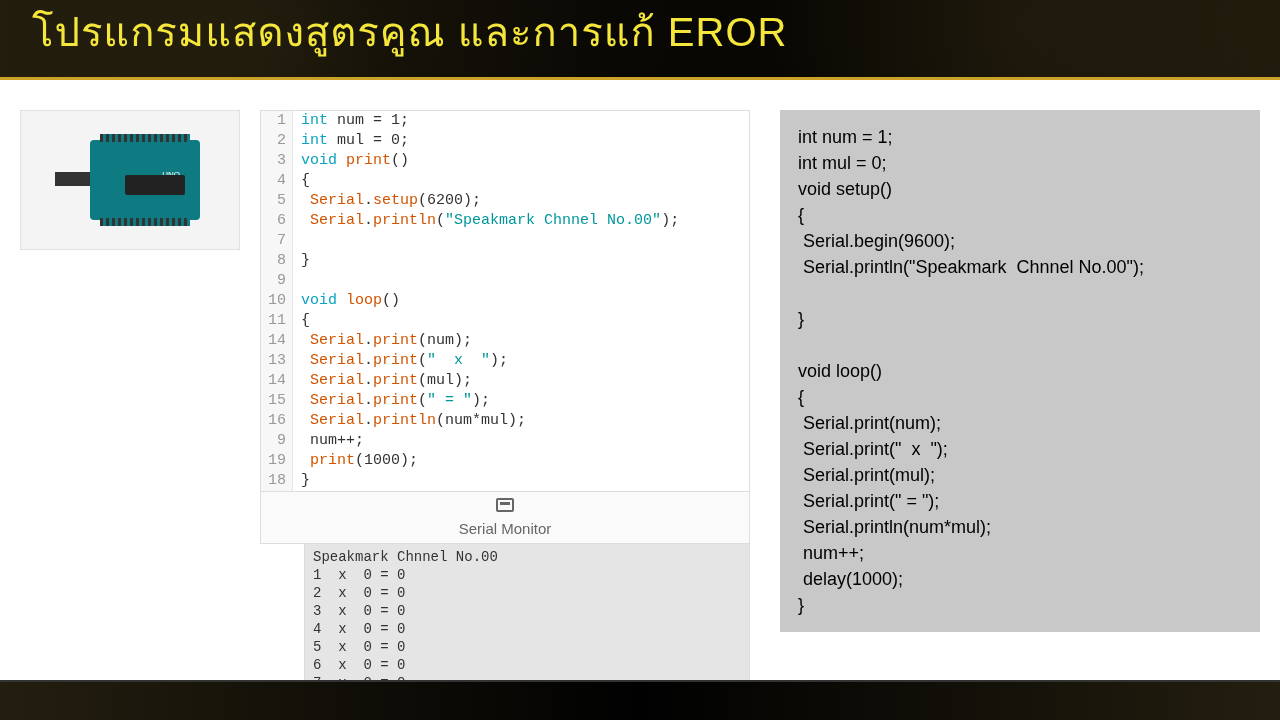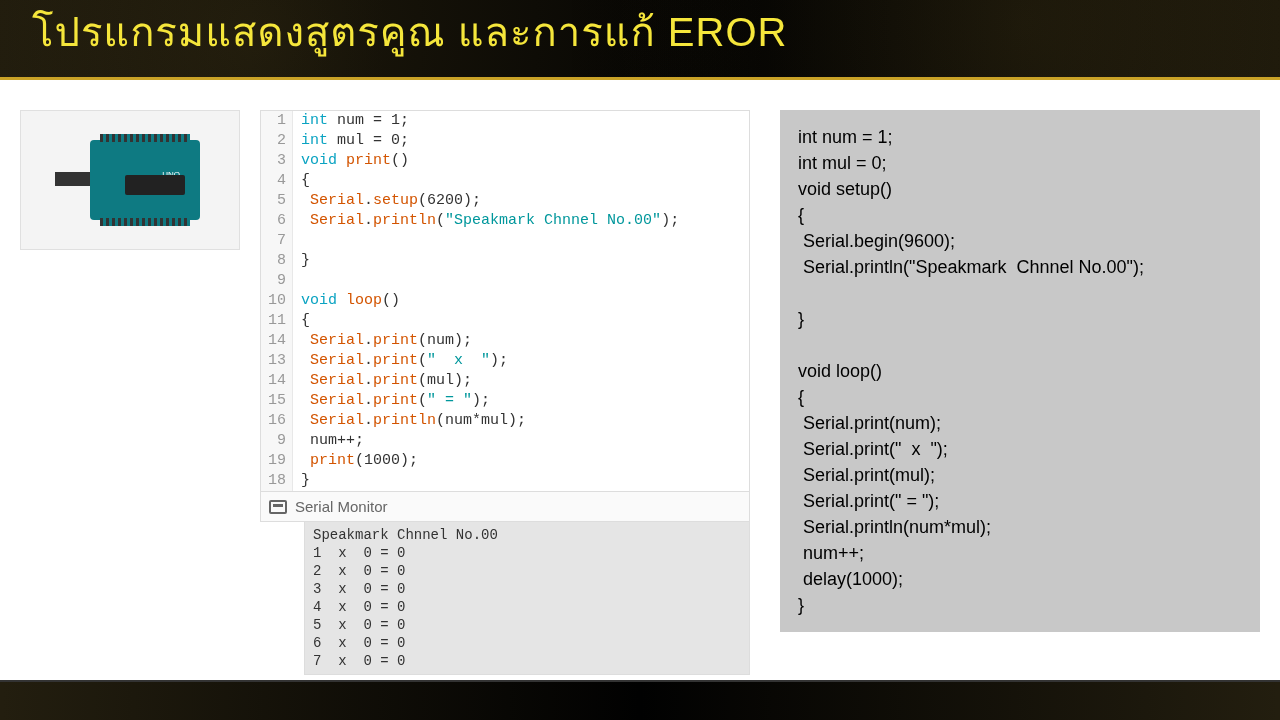--- a/index.html
+++ b/index.html
@@ -152,20 +152,21 @@
     display: flex;
     align-items: center;
     gap: 8px;
     padding: 6px 8px;
     border: 1px solid #ddd;
     border-top: none;
     background: #fafafa;
     color: #666;
     font-family: Arial, sans-serif;
     font-size: 15px;
+    flex-direction: column;
   }
   .serial-icon {
     width: 18px;
     height: 14px;
     border: 2px solid #666;
     border-radius: 2px;
     position: relative;
   }
   .serial-icon::after {
     content: "";

